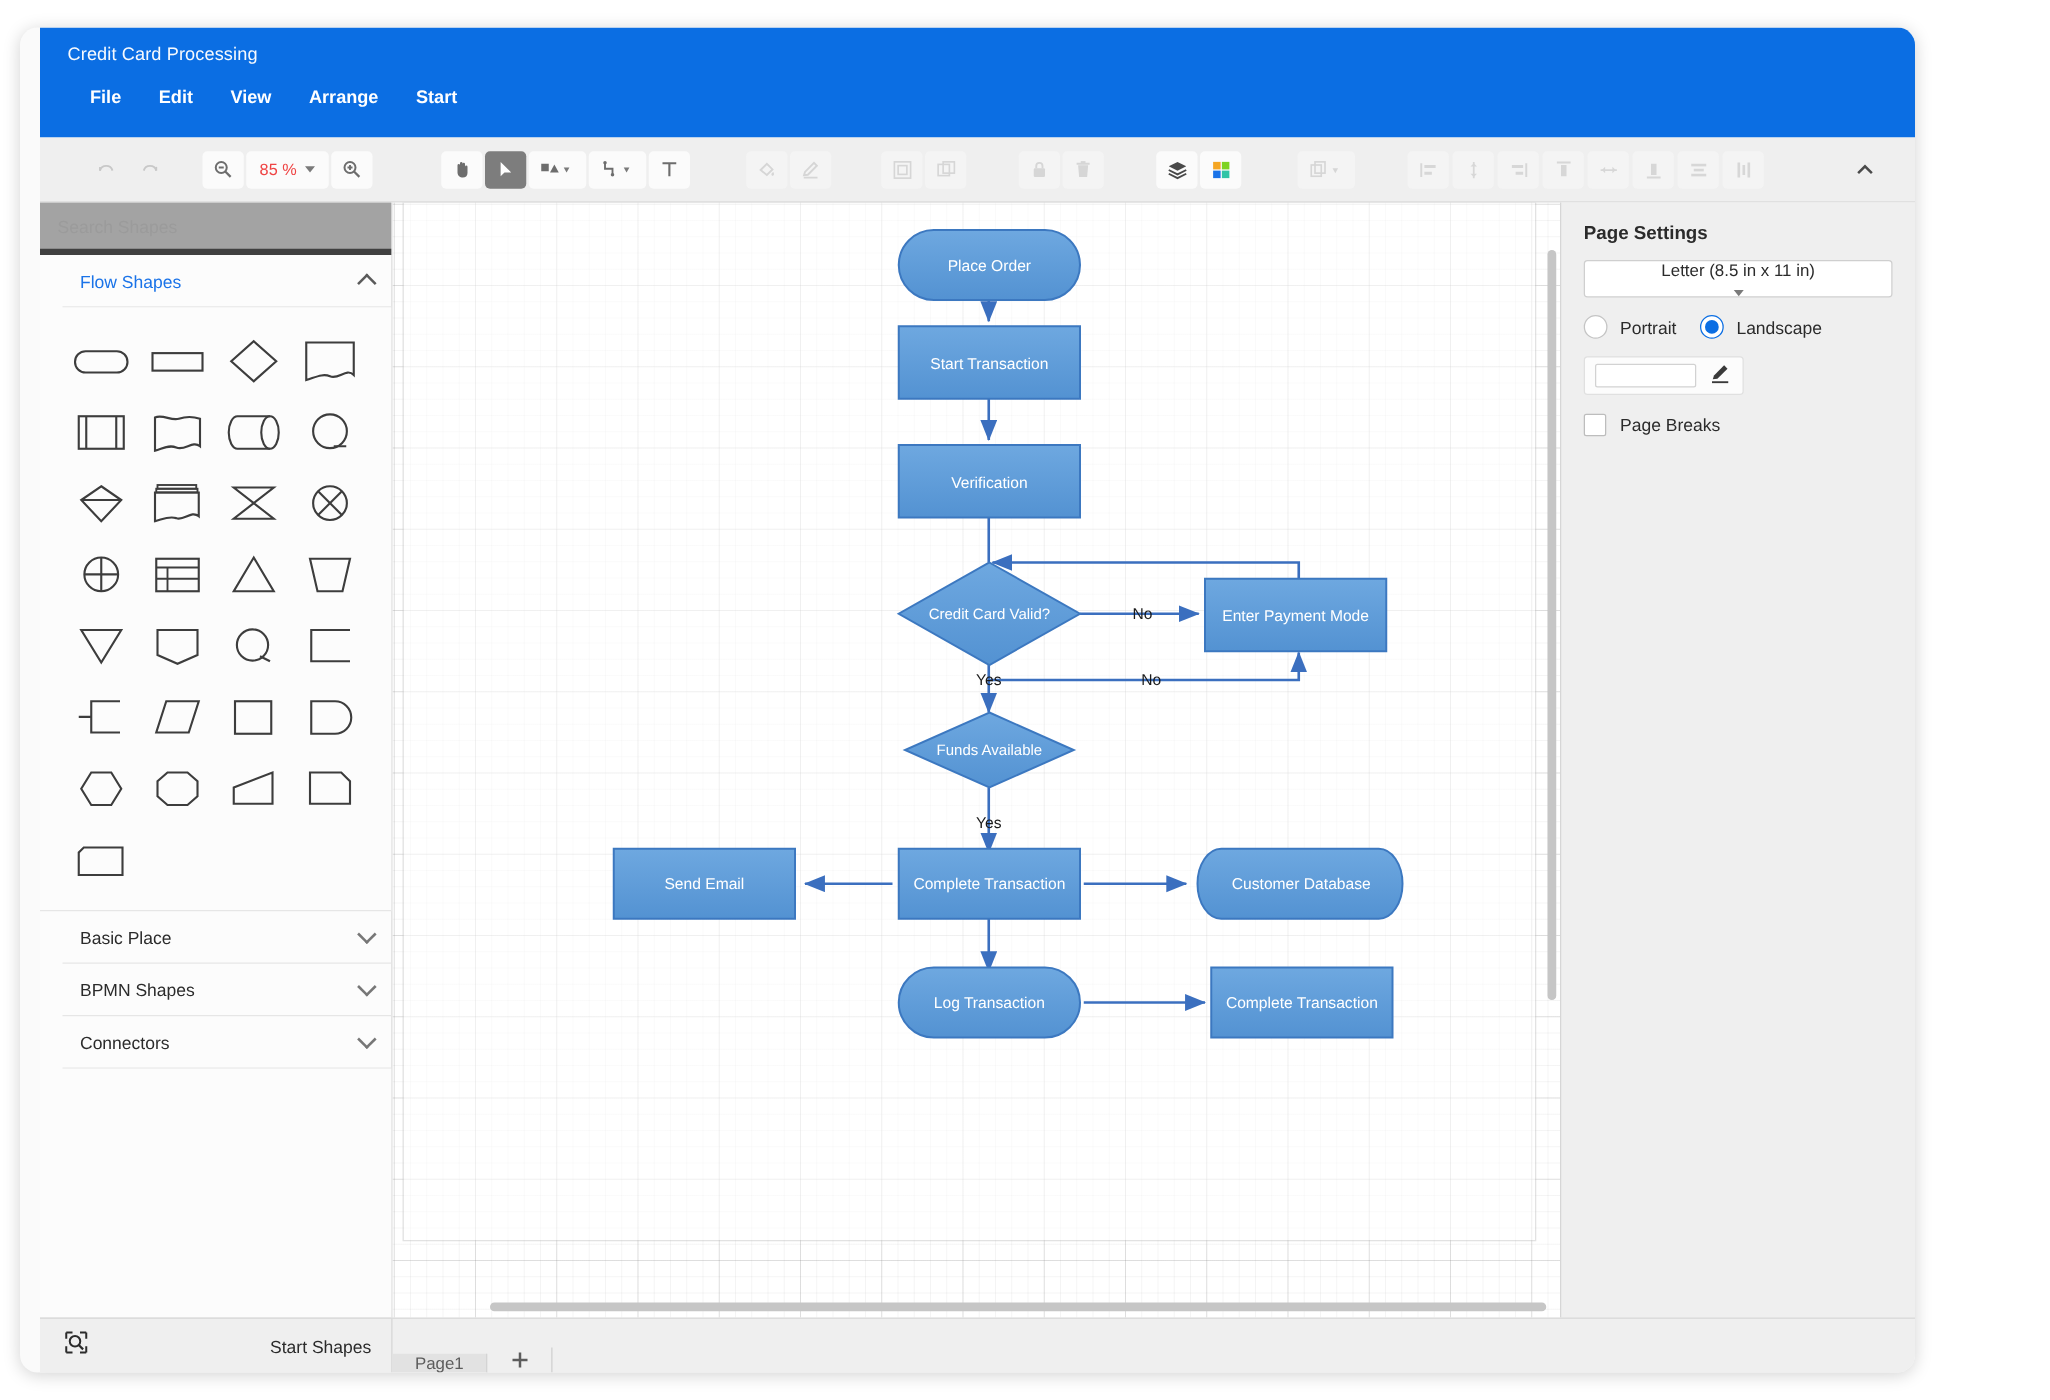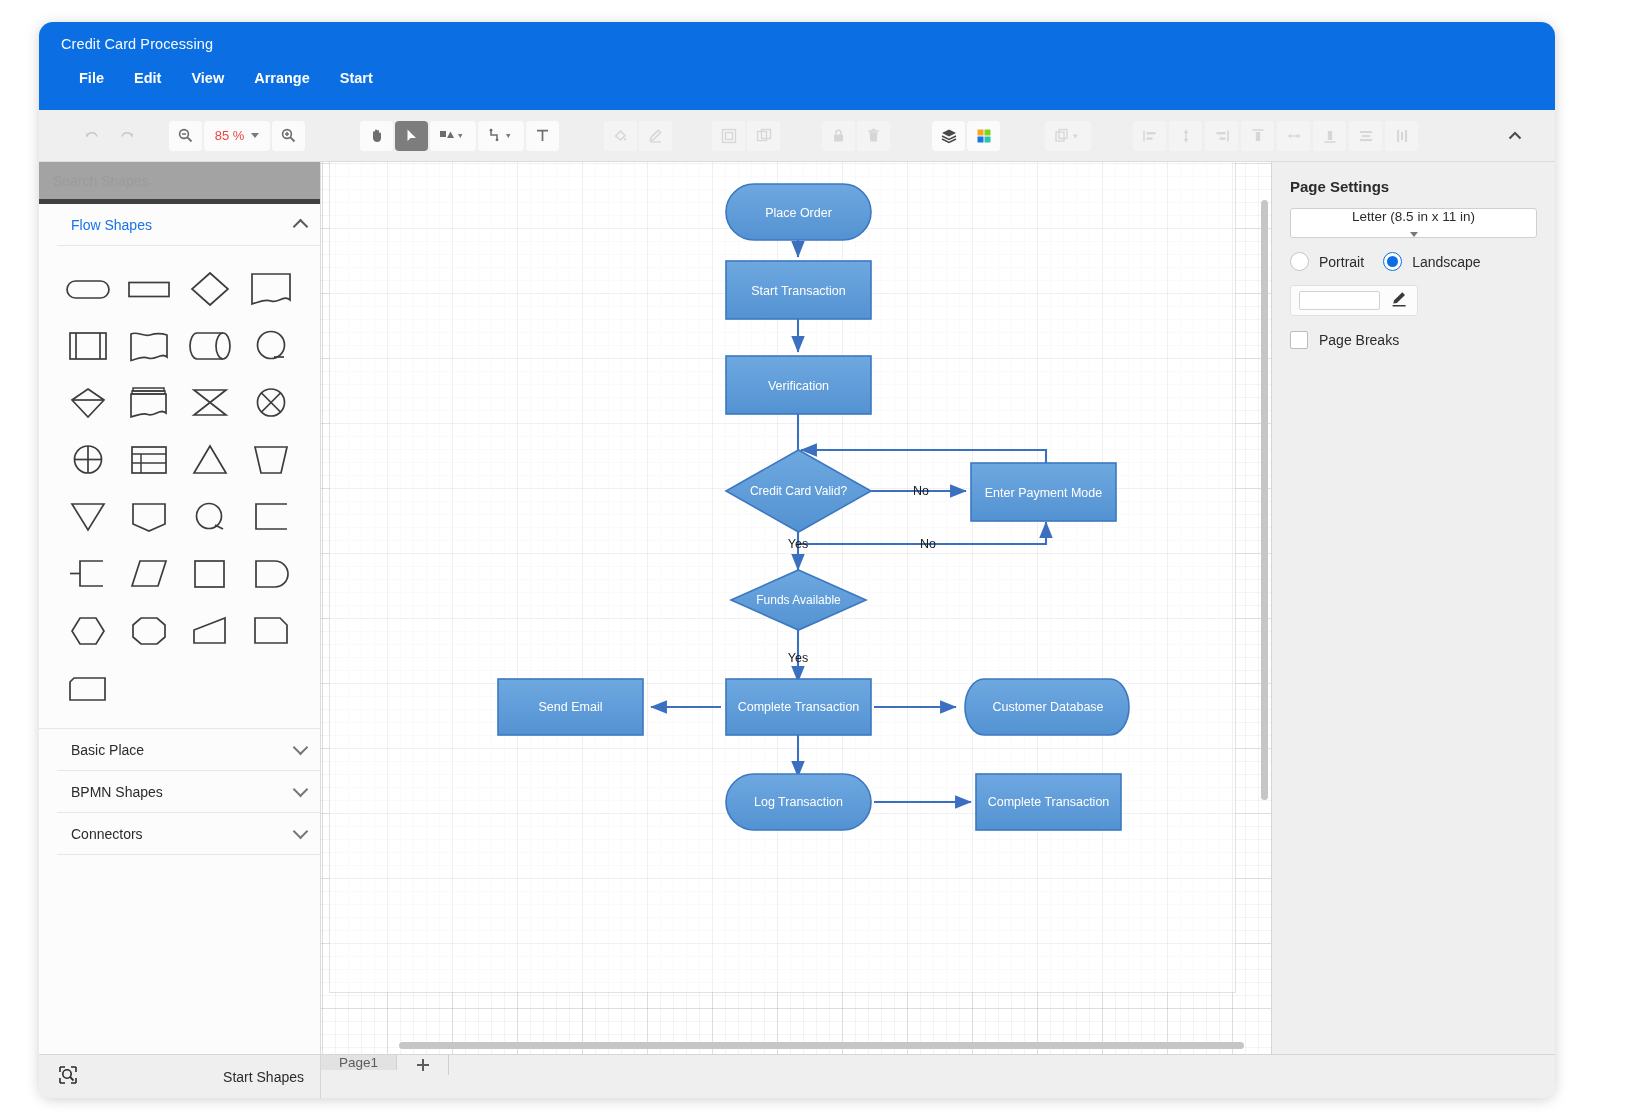--- a/index.html
+++ b/index.html
@@ -3,27 +3,27 @@
 <meta charset="utf-8">
 <style>
   * { box-sizing: border-box; margin: 0; padding: 0; }
   html, body {
     width: 1640px; height: 1120px;
     background: #ffffff;
     font-family: "Liberation Sans", sans-serif;
     overflow: hidden;
   }
   #app {
-    position: absolute; left: 39px; top: 22px;
+    position: absolute; left: 16px; top: 22px;
     width: 1516px; height: 1076px;
     border-radius: 14px;
     overflow: hidden;
     background: #fafafa;
     box-shadow: 0 2px 14px rgba(0,0,0,.18);
-    display: flex; flex-direction: column;
+    display: flex; flex-direction: column; padding-left: 16px;
   }
 
   
   .titlebar {
     background: #0b6ee3;
     height: 88px;
     flex: 0 0 88px;
     color: #fff;
     padding: 14px 22px 0 22px;
   }
@@ -193,21 +193,21 @@
     border-top: 1px solid #d6d6d6;
     display: flex; align-items: stretch;
   }
   .foot-left {
     width: 282px; flex: 0 0 282px;
     border-right: 1px solid #d6d6d6;
     display: flex; align-items: center; justify-content: space-between;
     padding: 0 16px 0 18px;
   }
   .more-shapes { font-size: 14px; color: #2b2b2b; cursor: pointer; }
-  .page-tabs { display: flex; align-items: flex-start; }
+  .page-tabs { display: flex; align-items: flex-end; }
   .page-tab {
     min-width: 76px; display:flex; align-items:center; justify-content:center;
     background: #e2e2e2; border-right: 1px solid #cfcfcf;
     font-size: 13.5px; color: #5c5c5c; cursor: pointer; padding: 0 14px;
   }
   .page-add {
     width: 52px; display:flex; align-items:center; justify-content:center;
     border-right: 1px solid #cfcfcf; cursor: pointer; color:#5c5c5c;
     background:#efefef;
   }

